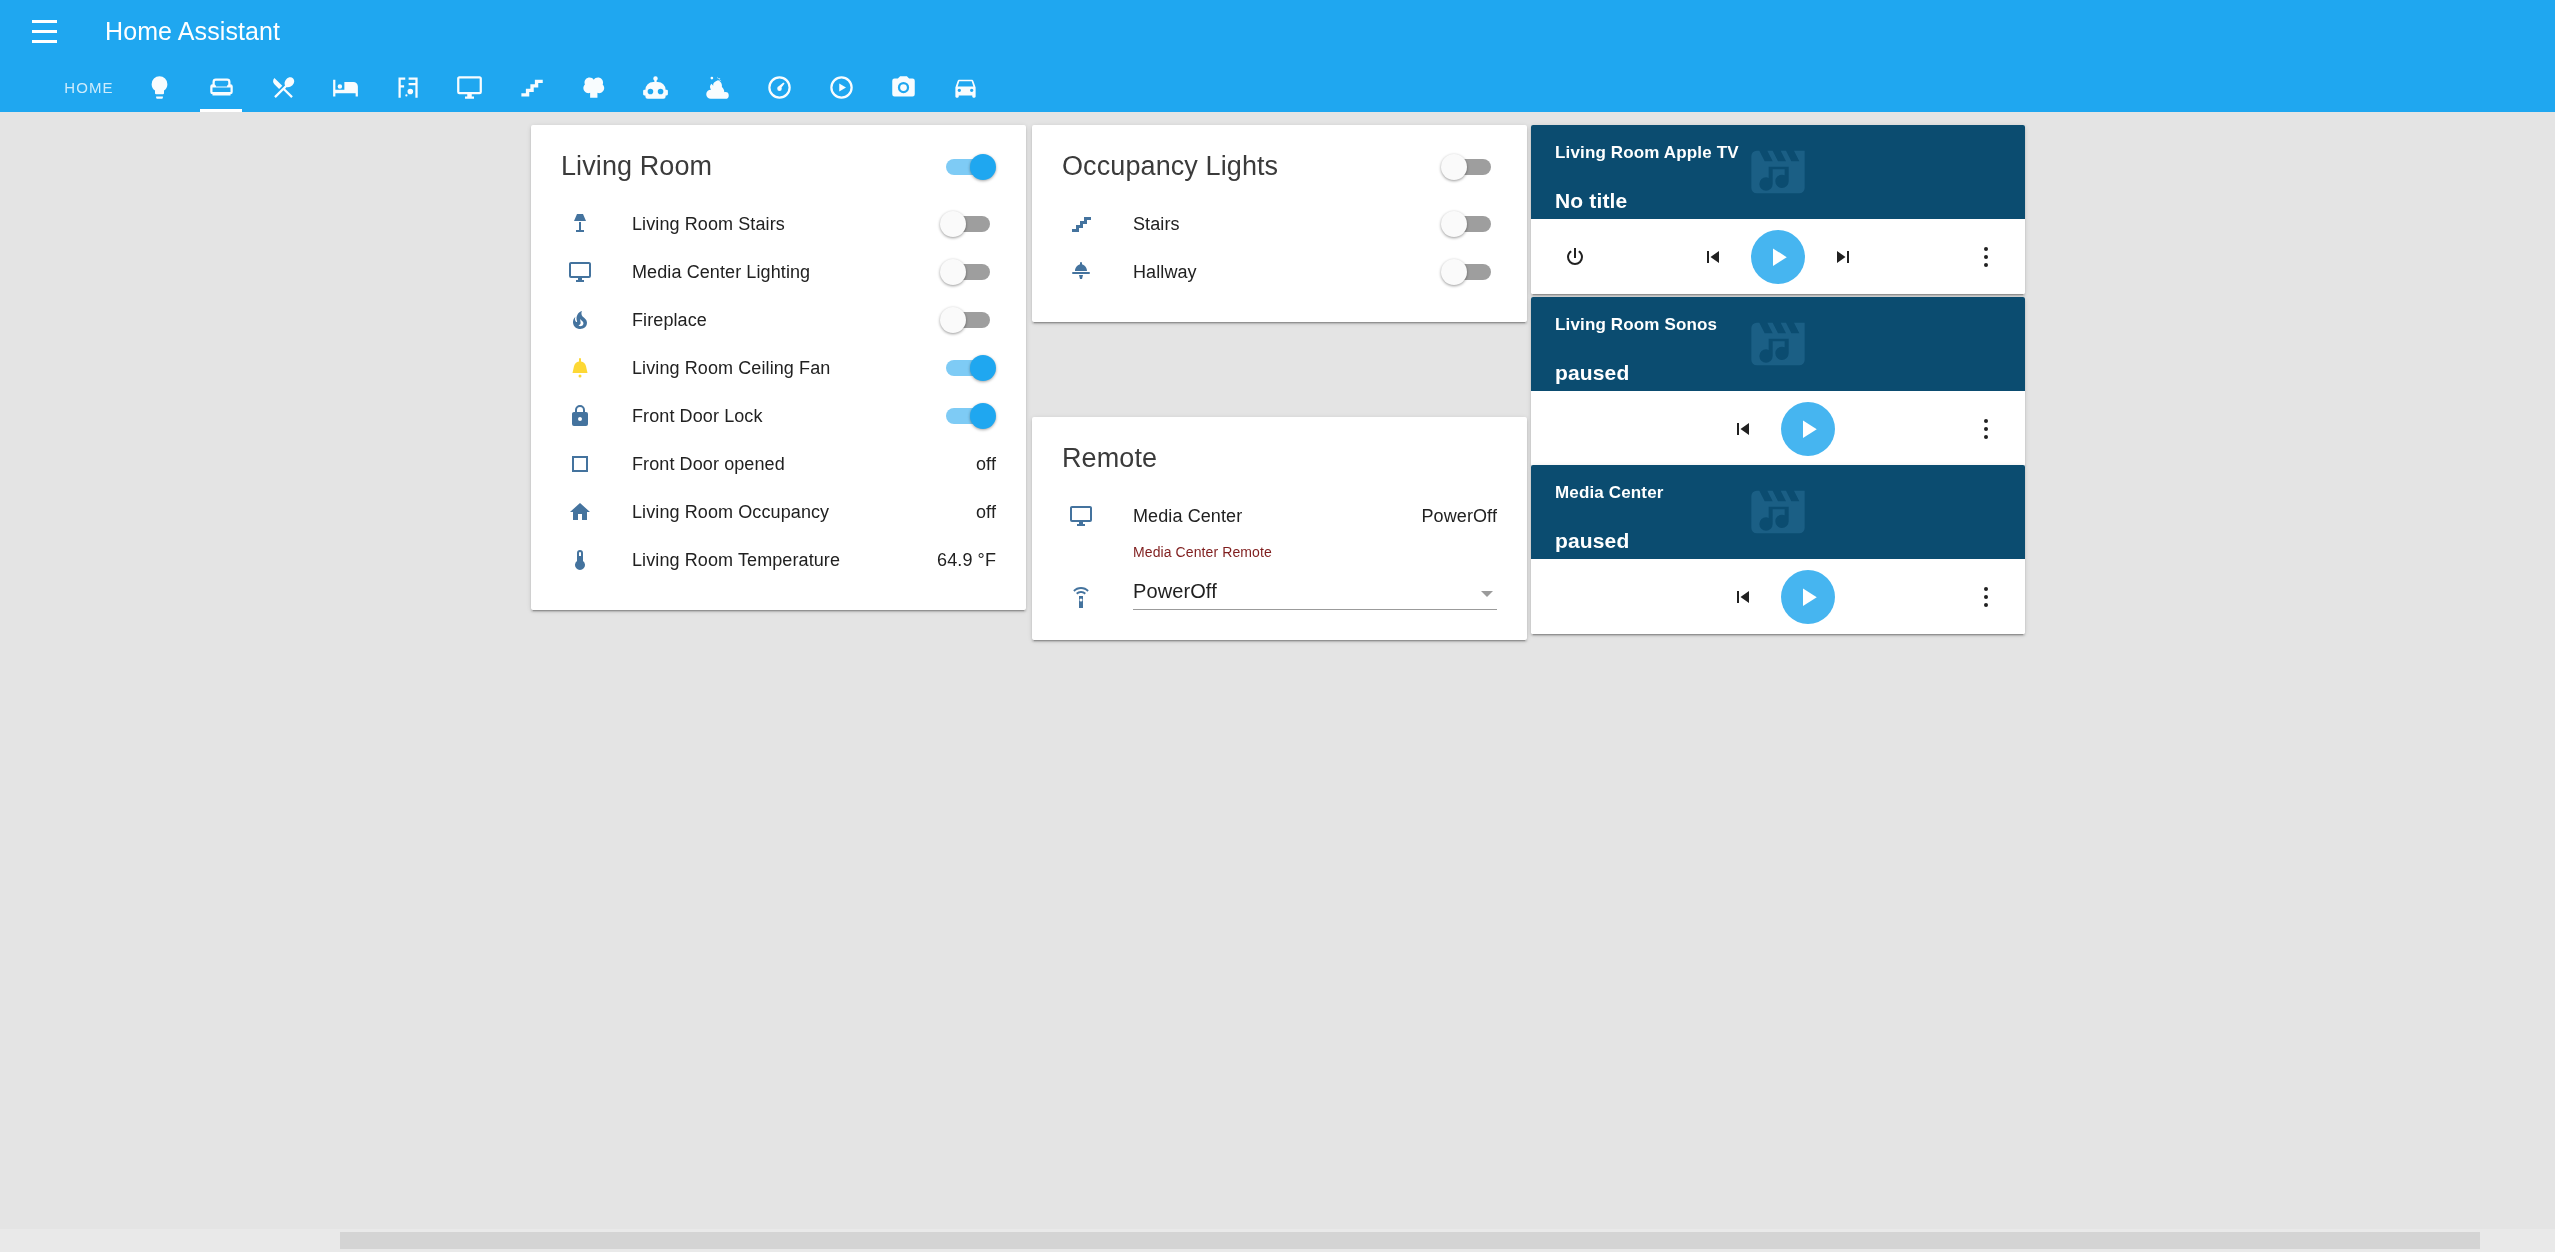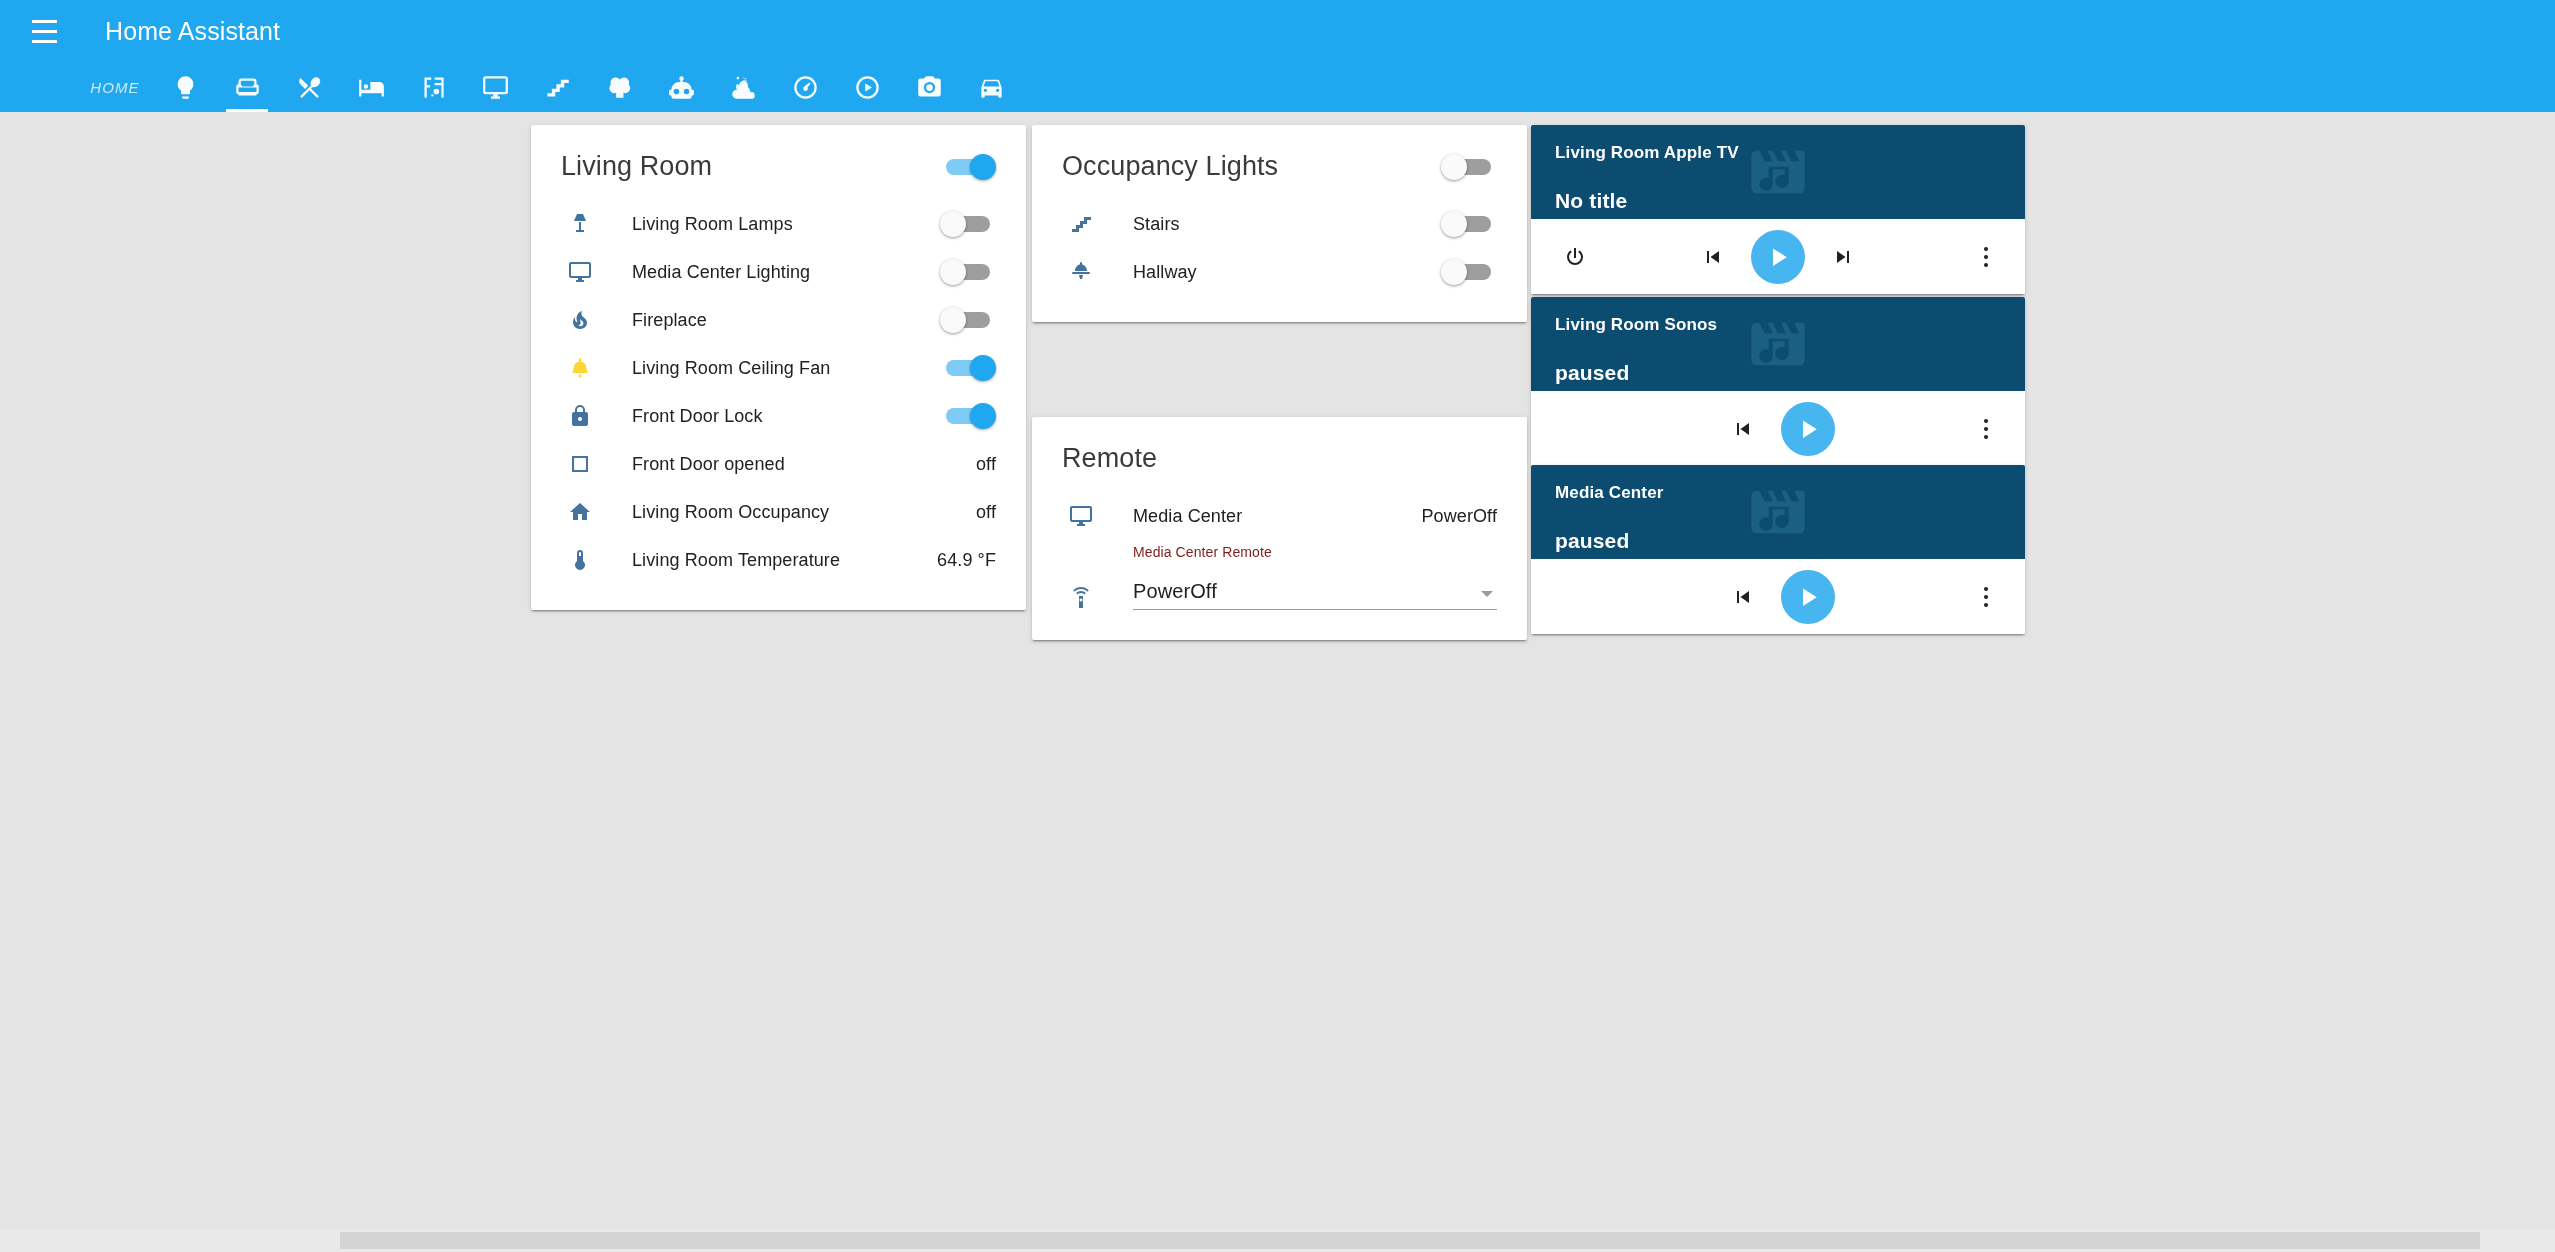--- a/index.html
+++ b/index.html
@@ -48,22 +48,21 @@
     margin-left: 37px;
     letter-spacing: 0.1px;
     white-space: nowrap;
   }
 
   
   .tabbar {
     height: 50px;
     display: flex;
     align-items: stretch;
-    padding-left: 76px;
-    font-style: italic;
+    padding-left: 50px;
   }
   .tab {
     min-width: 62px;
     height: 50px;
     display: flex;
     align-items: center;
     justify-content: center;
     position: relative;
     cursor: pointer;
     padding: 0 8px;
@@ -472,21 +471,21 @@
     </div>
 
     <div class="rows">
 
       <div class="row">
         <span class="row-icon">
           <svg viewBox="0 0 24 24">
               <path d="M9,2H15L18,9H6L9,2M11,10H13V18H16V20H8V18H11V10Z"></path>
             </svg>
         </span>
-        <span class="row-name">Living Room Lamps</span>
+        <span class="row-name">Living Room Stairs</span>
         <span class="toggle">
           <span class="track"></span>
           <span class="knob"></span>
         </span>
       </div>
 
       <div class="row">
         <span class="row-icon">
           <svg viewBox="0 0 24 24">
               <path d="M21,16H3V4H21M21,2H3C1.89,2 1,2.89 1,4V16A2,2 0 0,0 3,18H10V20H8V22H16V20H14V18H21A2,2 0 0,0 23,16V4C23,2.89 22.1,2 21,2Z"></path>

